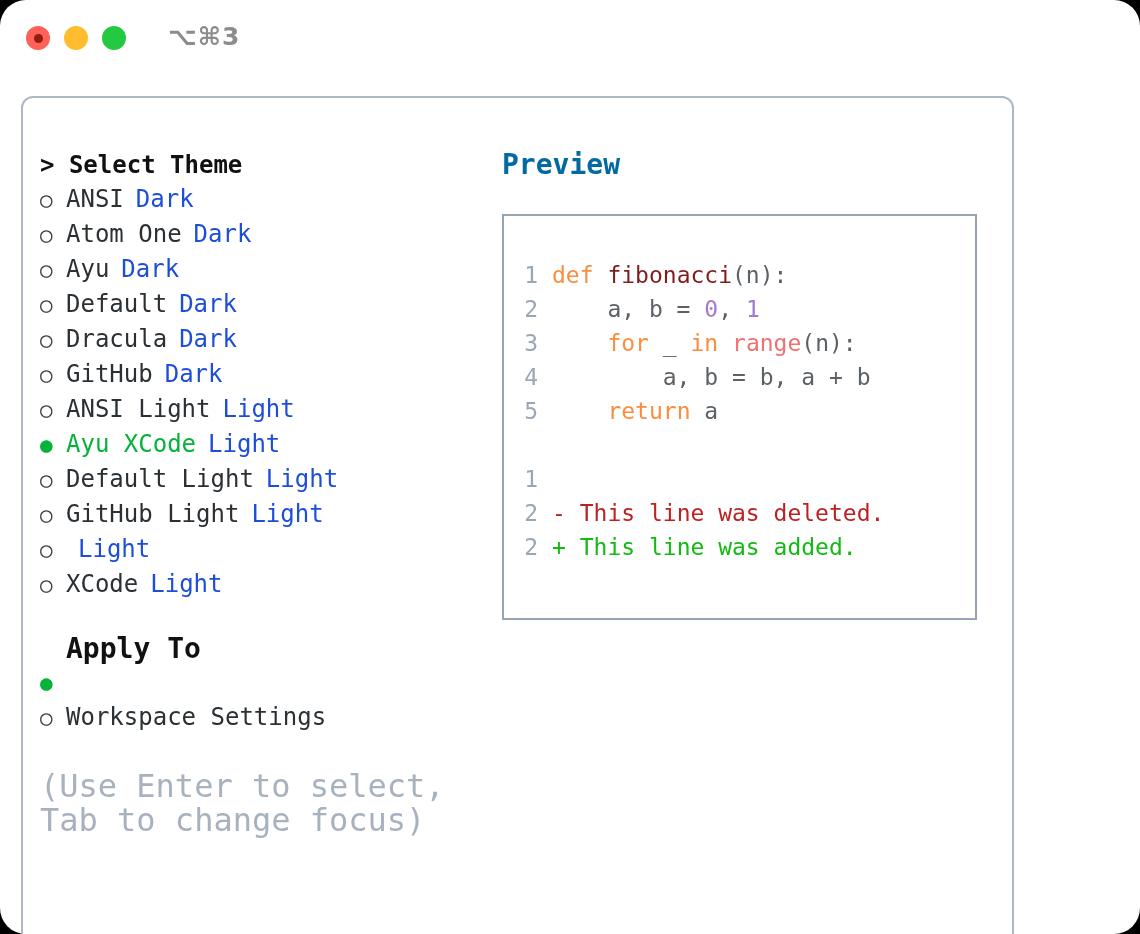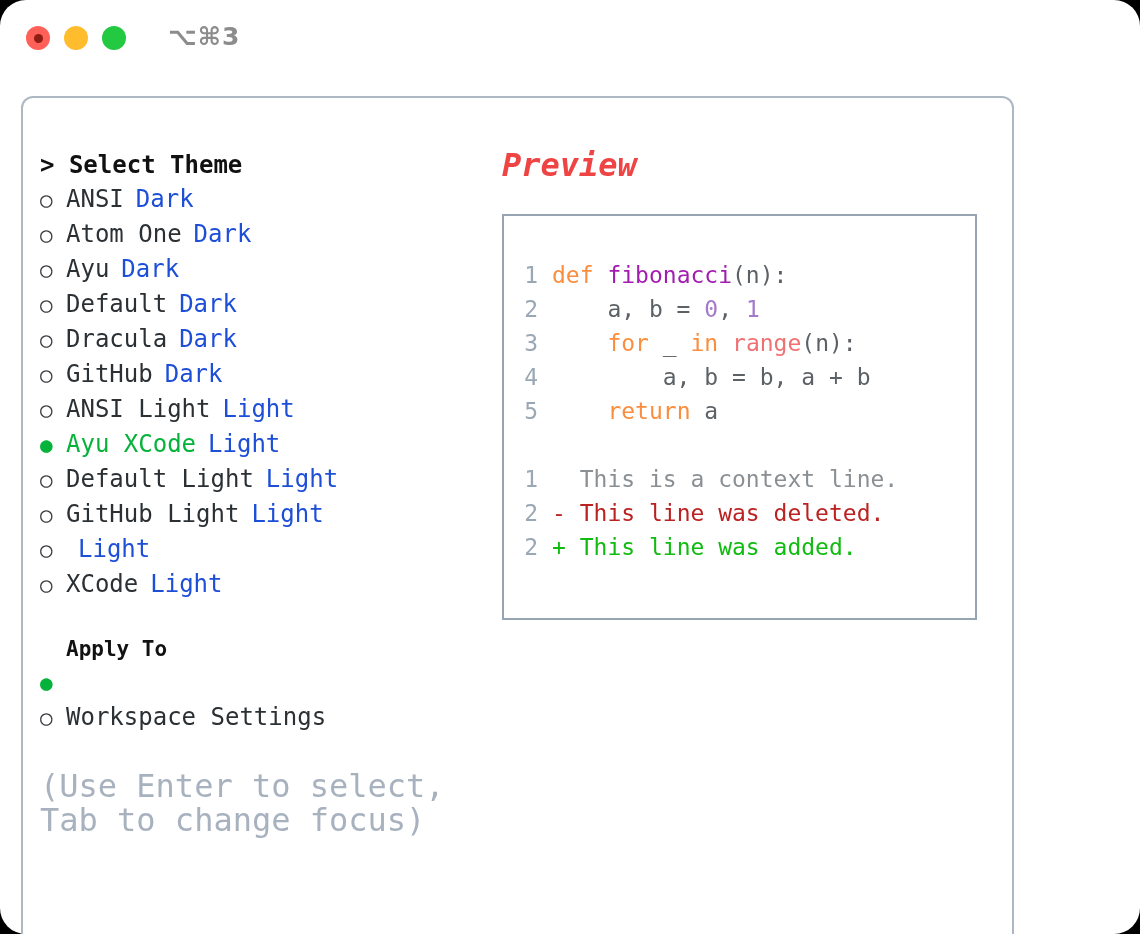--- a/index.html
+++ b/index.html
@@ -110,21 +110,21 @@
   }
   .opt-row.selected .opt-marker { color: #05b23a; }
   .opt-label { color: #2b3034; }
   .opt-row.selected .opt-label { color: #05b23a; }
   .opt-tag {
     color: #1d4ed8;
     padding-left: 12px;
   }
 
   .section-heading {
-    font-size: 21px;
+    font-size: 28px;
     font-weight: bold;
     color: #111111;
     line-height: 34px;
     padding-left: 26px;
     margin-top: 30px;
     white-space: pre;
   }
 
   .hint {
     margin-top: 34px;
@@ -134,25 +134,24 @@
     width: 412px;
   }
 
   
   .right-col {
     position: absolute;
     left: 479px; top: 50px;
     width: 500px;
   }
   .preview-title {
-    font-size: 32px;
-    font-weight: bold;
-    color: #ef4444;
-    line-height: 34px;
-    font-style: italic;
+    font-size: 28px;
+    font-weight: bold;
+    color: #0369a1;
+    line-height: 34px;
   }
   .preview-box {
     margin-top: 32px;
     width: 475px;
     height: 406px;
     border: 2px solid #97a4b3;
     background: #ffffff;
     padding: 42px 0 0 12px;
   }
 
@@ -165,21 +164,21 @@
   .lineno {
     width: 36px;
     flex: 0 0 36px;
     text-align: right;
     color: #9aa7b5;
     padding-right: 14px;
   }
   .code-text { color: #5c6166; }
 
   .tok-kw    { color: #fa8d3e; margin-top: 16px; }
-  .tok-fn    { color: #a21caf; }
+  .tok-fn    { color: #7f1d1d; }
   .tok-num   { color: #a37acc; }
   .tok-call  { color: #f07171; }
   .tok-id    { color: #5c6166; }
   .tok-punct { color: #5c6166; }
 
   .code-gap { height: 34px; }
 
   .diff-ctx { color: #8a8f94; }
   .diff-del { color: #bb2222; }
   .diff-add { color: #11bb11; }
@@ -232,21 +231,21 @@
         <div class="preview-box">
           <div id="code-block">
               <div class="code-line"><span class="lineno">1</span><span class="code-text"><span class="tok-kw">def </span><span class="tok-fn">fibonacci</span><span class="tok-punct">(n):</span></span></div>
               <div class="code-line"><span class="lineno">2</span><span class="code-text"><span class="tok-id">    a, b = </span><span class="tok-num">0</span><span class="tok-punct">, </span><span class="tok-num">1</span></span></div>
               <div class="code-line"><span class="lineno">3</span><span class="code-text"><span class="tok-id">    </span><span class="tok-kw">for</span><span class="tok-id"> _ </span><span class="tok-kw">in</span><span class="tok-id"> </span><span class="tok-call">range</span><span class="tok-punct">(n):</span></span></div>
               <div class="code-line"><span class="lineno">4</span><span class="code-text"><span class="tok-id">        a, b = b, a + b</span></span></div>
               <div class="code-line"><span class="lineno">5</span><span class="code-text"><span class="tok-id">    </span><span class="tok-kw">return</span><span class="tok-id"> a</span></span></div>
             </div>
           <div class="code-gap"></div>
           <div id="diff-block">
-              <div class="code-line"><span class="lineno">1</span><span class="diff-ctx"><span> </span><span> This is a context line.</span></span></div>
+              <div class="code-line"><span class="lineno">1</span><span class="diff-ctx"><span> </span></span></div>
               <div class="code-line"><span class="lineno">2</span><span class="diff-del"><span>-</span><span> This line was deleted.</span></span></div>
               <div class="code-line"><span class="lineno">2</span><span class="diff-add"><span>+</span><span> This line was added.</span></span></div>
             </div>
         </div>
       </div>
 
     </div>
   </div>
 </div>
 

